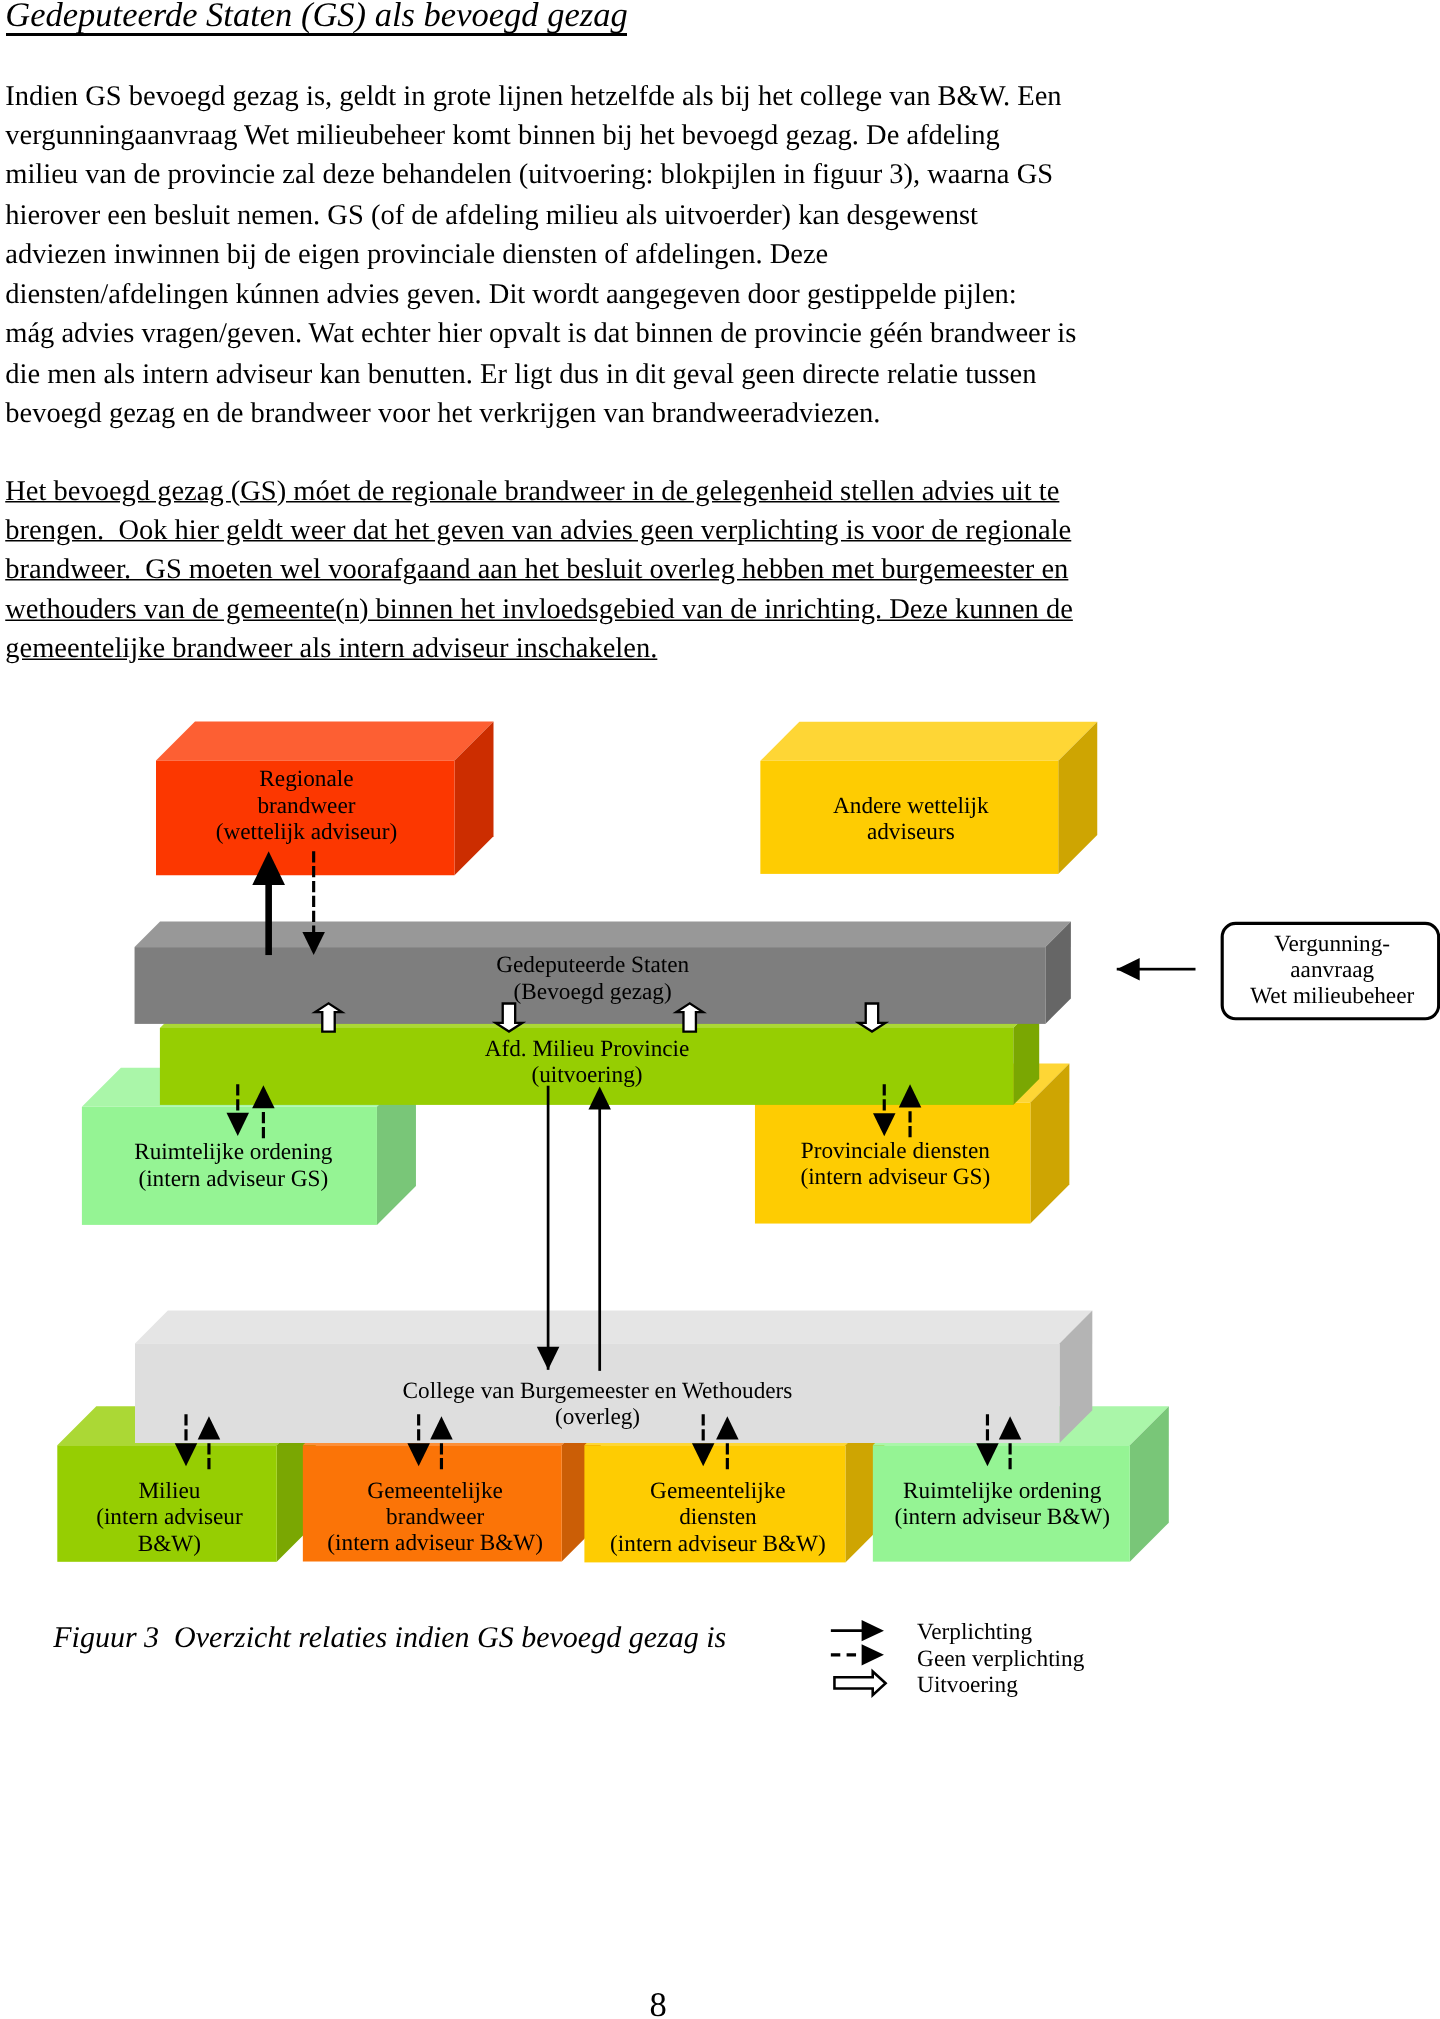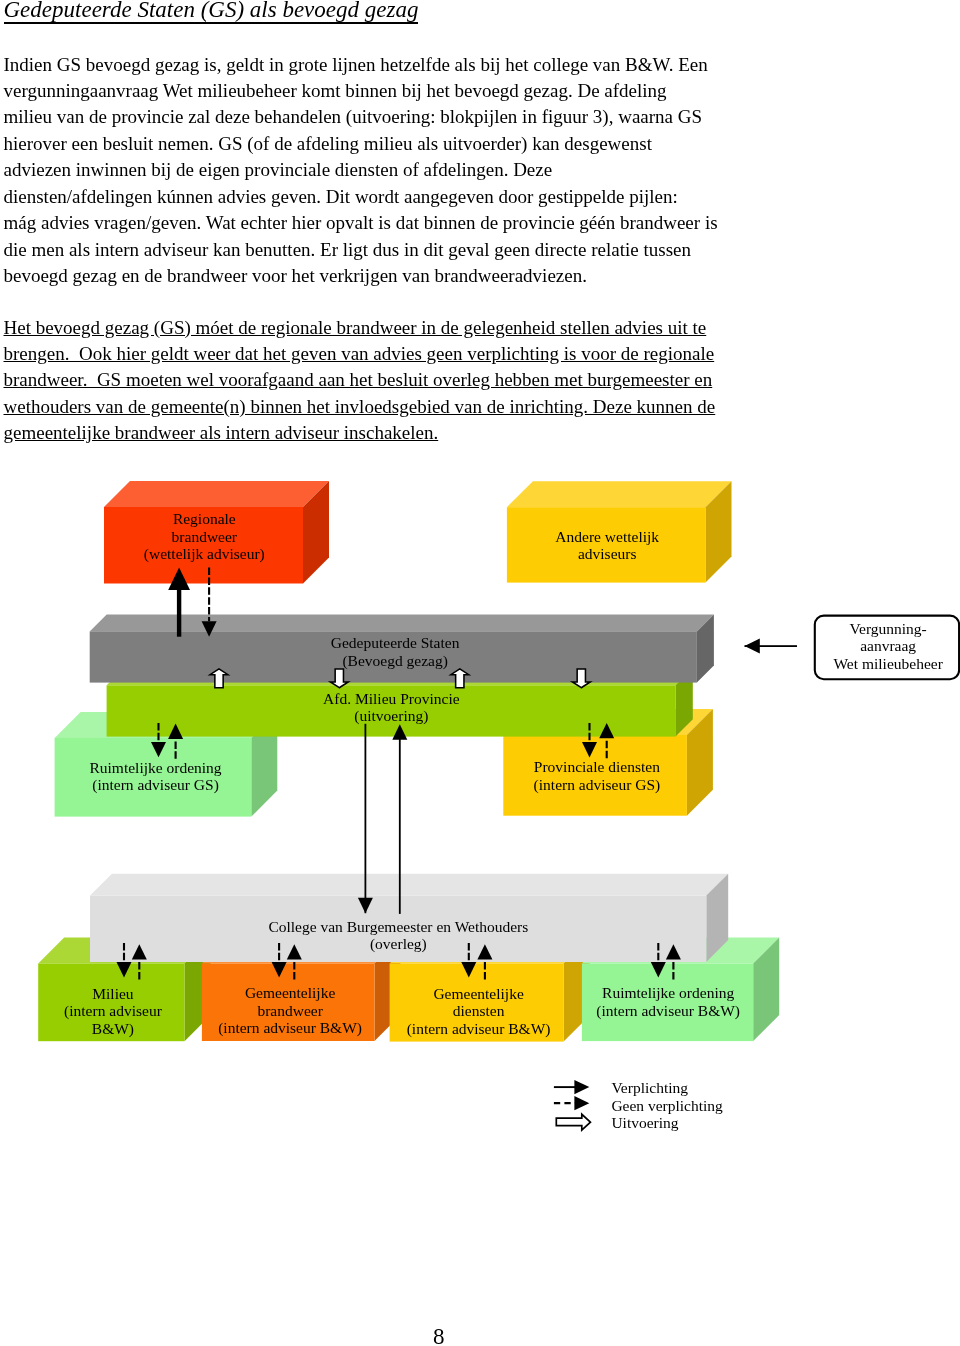--- a/index.html
+++ b/index.html
@@ -200,14 +200,15 @@
         <line x1="553.9" y1="1087.1" x2="575.4" y2="1087.1" stroke="#000" stroke-width="1.9"></line>
         <polygon points="589.3 1087.1 574.4 1080 574.4 1094.1999999999998" fill="#000"></polygon>
         <text x="611.4" y="1092.9" font-family="&quot;Liberation Serif&quot;, serif" font-size="15.5" fill="#000">Verplichting</text>
         <line x1="553.9" y1="1103.2" x2="575.4" y2="1103.2" stroke="#000" stroke-width="2.2" stroke-dasharray="6.3 4.2"></line>
         <polygon points="589.3 1103.2 574.4 1096.1000000000001 574.4 1110.3" fill="#000"></polygon>
         <text x="611.4" y="1110.6" font-family="&quot;Liberation Serif&quot;, serif" font-size="15.5" fill="#000">Geen verplichting</text>
         <polygon points="590.4 1122.2 581.8 1114.3 581.8 1118.2 556.3 1118.2 556.3 1125.7 581.8 1125.7 581.8 1130.1000000000001" fill="#fff" stroke="#000" stroke-width="1.7" stroke-linejoin="miter"></polygon>
         <text x="611.4" y="1128.3" font-family="&quot;Liberation Serif&quot;, serif" font-size="15.5" fill="#000">Uitvoering</text>
       </g>
     </svg>
+  <div class="caption">Figuur 3  Overzicht relaties indien GS bevoegd gezag is</div>
   <div class="pagenum">8</div>
 </div>
 
 </body></html>

